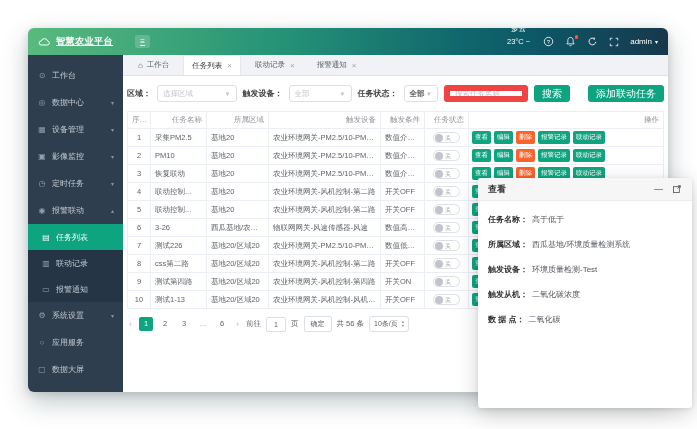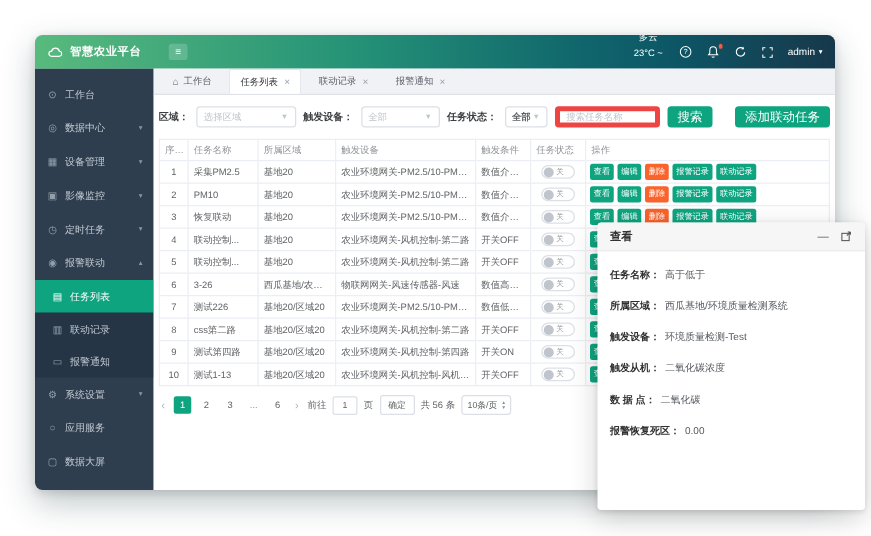--- a/index.html
+++ b/index.html
@@ -6,21 +6,21 @@
   html,body { width:697px; height:429px; background:#fff; font-family:"Liberation Sans","DejaVu Sans",sans-serif; }
   .stage { position:relative; width:697px; height:429px; overflow:hidden; }
 
   
   .app { position:absolute; left:28px; top:28px; width:640px; height:364px; border-radius:6px; overflow:hidden;
          background:#f0f2f5; box-shadow:0 10px 26px rgba(25,55,60,.28), 0 2px 8px rgba(0,0,0,.12); }
 
   
   .topbar { height:27px; display:flex; justify-content:space-between; align-items:center; padding:0 10px; color:#fff;
             background:linear-gradient(90deg,#58ba7d 0%,#259277 40%,#10666c 68%,#0d5666 80%,#17384b 100%); }
-  .tb-left { display:flex; align-items:center; gap:6px; }
+  .tb-left { display:flex; align-items:center; gap:6px;text-decoration:underline; }
   .logo-ico { display:flex; align-items:center; }
   .logo-text { font-size:9px; font-weight:bold; letter-spacing:.5px; }
   .hamburger { margin-left:16px; width:15px; height:13px; background:rgba(255,255,255,.18); border-radius:2px;
                display:flex; align-items:center; justify-content:center; font-size:8px; line-height:1; cursor:pointer; }
   .tb-right { display:flex; align-items:center; gap:11px; font-size:7.5px; }
   .weather { display:flex; align-items:center; gap:3px; white-space:nowrap;flex-direction:column; }
   .cloud-glyph { color:#ffe08a; font-size:9px; }
   .temp-high { color:#ff4a3b; font-style:normal;margin-top:40px; }
   .tb-ico { position:relative; display:flex; align-items:center; cursor:pointer; }
   .bell-dot { position:absolute; top:-1px; right:-2px; width:3.5px; height:3.5px; border-radius:50%; background:#ff5640; }
@@ -50,29 +50,29 @@
   
   .content { flex:1; background:#fff; padding:7px 4px; overflow:hidden; }
   .filters { display:flex; align-items:center; gap:6px; margin:2px 0 9px; font-size:8px; color:#3d3f42; white-space:nowrap; }
   .f-label { font-weight:bold; }
   .select { height:17px; background:#fff; border:1px solid #dcdfe6; border-radius:3px; display:flex; align-items:center;
             justify-content:space-between; padding:0 5px; font-size:7.5px; color:#c0c4cc; cursor:pointer; }
   .select .caret { font-size:6px; color:#c0c4cc; }
   .sel-region { width:102px; }
   .sel-device { width:80px; }
   .sel-status { width:42px; color:#606266; font-weight:bold; }
-  .search-input { width:84px; height:17px; border:4px solid #ef4444; border-radius:3px; padding:0 5px; font-size:7.5px; color:#606266; outline:none; }
+  .search-input { width:84px; height:17px; border:6px solid #ef4444; border-radius:3px; padding:0 5px; font-size:7.5px; color:#606266; outline:none; }
   .search-input::placeholder { color:#c0c4cc; }
   .btn { height:17px; border:none; border-radius:3px; background:#0fa480; color:#fff; font-size:10px; padding:0 8px; cursor:pointer; font-family:inherit; }
   .btn-add { margin-left:12px; }
 
   
   table { width:100%; border-collapse:collapse; table-layout:fixed; font-size:7.5px; color:#606266; }
   th, td { border:1px solid #ebeef5; padding:3px 4px; overflow:hidden; white-space:nowrap; text-overflow:ellipsis; }
-  th { color:#909399; font-weight:normal; height:17px; text-align:left; background:#fff; }
+  th { color:#909399; font-weight:normal; height:17px; text-align:right; background:#fff; }
   td { height:18px; text-align:left; }
   td.c-no, td.c-toggle { text-align:center; }
   td.c-actions { padding:2px 3px; }
   .toggle { display:inline-flex; align-items:center; gap:2px; width:27px; height:11px; border:1px solid #dcdfe6;
             border-radius:6px; background:#fff; padding:0 1px; vertical-align:middle; cursor:pointer; }
   .knob { width:8px; height:8px; border-radius:50%; background:#c0c4cc; }
   .t-off { font-size:6px; color:#999; line-height:1; }
   .abtn { display:inline-block; background:#0fa480; color:#fff; font-size:6.5px; padding:2px 3px; border-radius:2px; margin-right:3px; cursor:pointer; }
   .abtn.danger { background:#f9632c; }
 
@@ -456,19 +456,15 @@
           <span class="field-value">环境质量检测-Test</span>
         </div>
         <div class="field-row">
           <span class="field-label">触发从机：</span>
           <span class="field-value">二氧化碳浓度</span>
         </div>
         <div class="field-row">
           <span class="field-label">数 据 点：</span>
           <span class="field-value">二氧化碳</span>
         </div>
-        <div class="field-row">
-          <span class="field-label">报警恢复死区：</span>
-          <span class="field-value">0.00</span>
-        </div>
       </div>
   </div>
 </div>
 
 </body></html>

